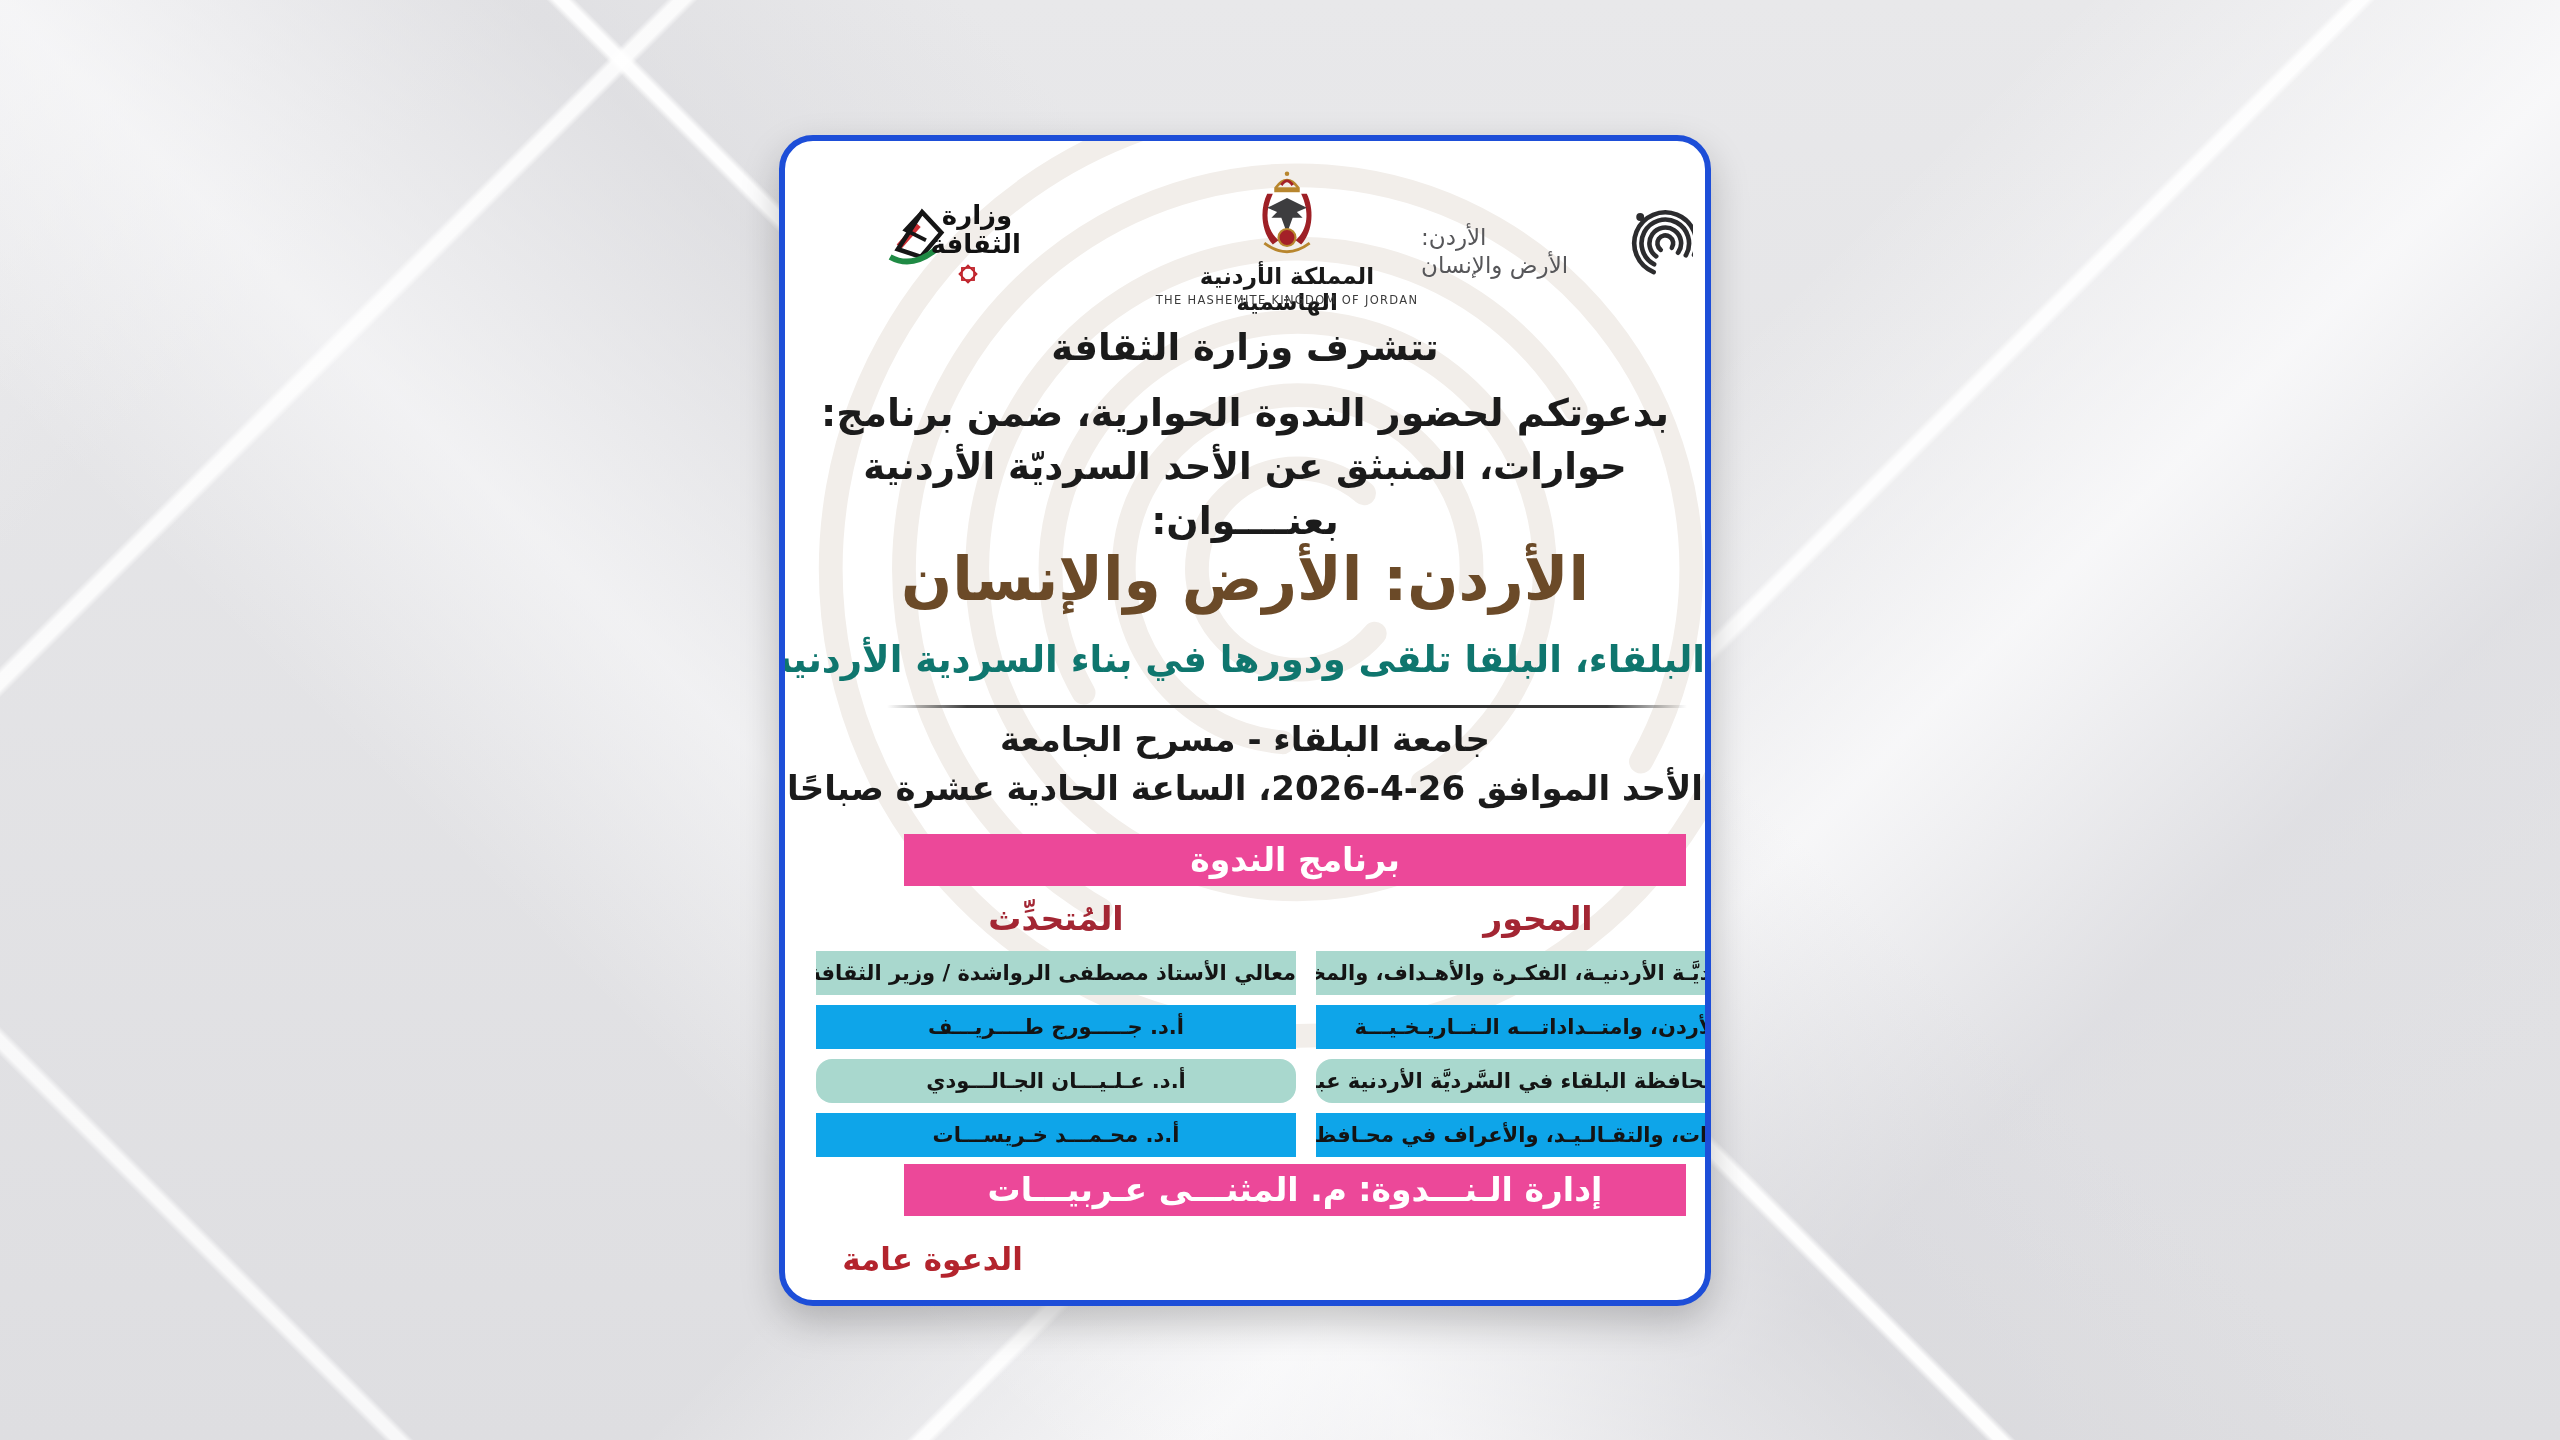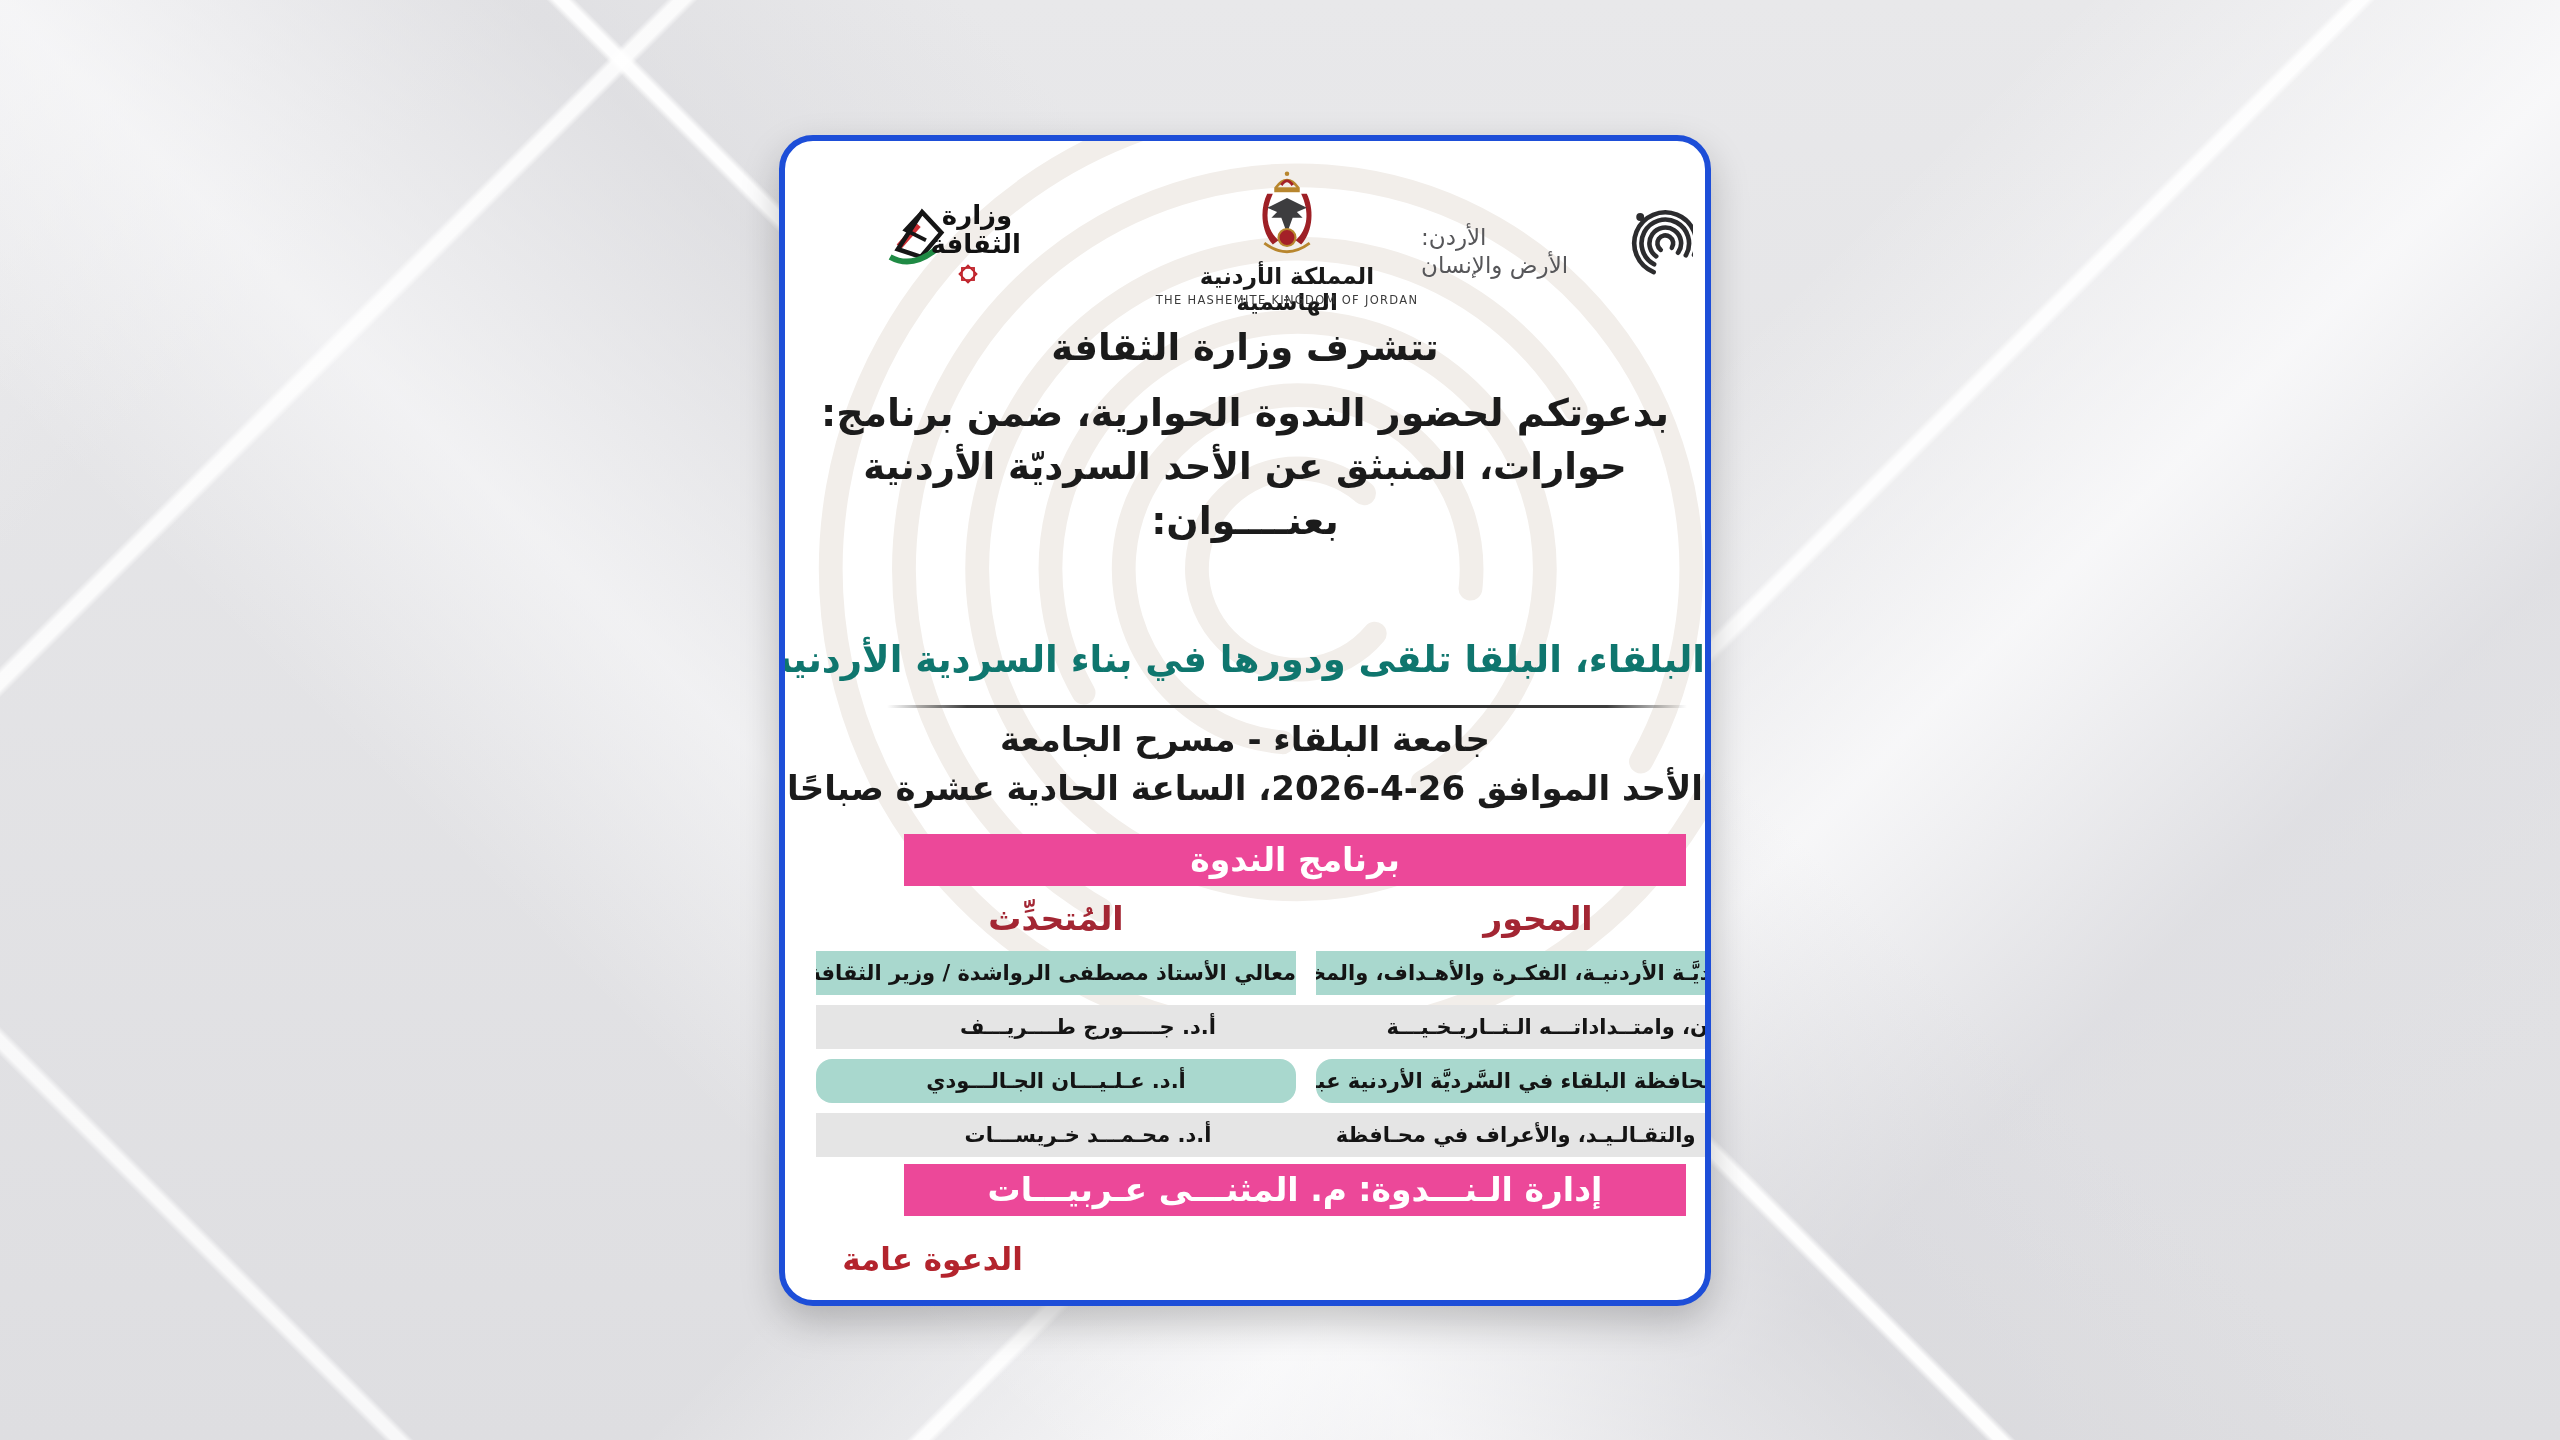--- a/index.html
+++ b/index.html
@@ -63,21 +63,21 @@
   .banner2{top:1023px;}
   
   .hdr{top:758px;height:40px;font-weight:bold;font-size:33px;color:#a32633;text-align:center;white-space:nowrap;}
   .hdr-theme{left:531px;width:444px;}
   .hdr-speaker{left:31px;width:480px;}
   .cell{height:44px;line-height:44px;font-weight:bold;font-size:21px;text-align:center;white-space:nowrap;overflow:hidden;color:#141414;}
   .cell-theme{left:531px;width:444px;}
   .cell-speaker{left:31px;width:480px;}
   .row0{top:810px;} .row1{top:864px;} .row2{top:918px;border-radius:16px;} .row3{top:972px;}
   .teal{background:#a9d8ce;}
-  .blue{background:#e5e5e5;padding-left:32px;}
+  .blue{background:#0ea5e9;}
   
   .note{top:1100px;left:55px;width:185px;text-align:center;font-weight:bold;font-size:31px;color:#b3242d;white-space:nowrap;}
 </style>
 </head>
 <body>
 
 <div class="bg"></div>
 
 <div class="card">
 
@@ -135,20 +135,21 @@
   <div class="abs logo-narr-text">
     <div>الأردن:</div>
     <div>الأرض والإنسان</div>
   </div>
 
   <div class="abs cline l1">تتشرف وزارة الثقافة</div>
   <div class="abs cline l2">بدعوتكم لحضور الندوة الحوارية، ضمن برنامج:</div>
   <div class="abs cline l3">حوارات، المنبثق عن الأحد السرديّة الأردنية</div>
   <div class="abs cline l4">بعنــــوان:</div>
 
+  <div class="abs cline title">الأردن: الأرض والإنسان</div>
   <div class="abs cline subtitle">البلقاء، البلقا تلقى ودورها في بناء السردية الأردنية</div>
 
   <div class="abs divider"></div>
 
   <div class="abs cline venue">جامعة البلقاء - مسرح الجامعة</div>
   <div class="abs cline date">الأحد الموافق 26-4-2026، الساعة الحادية عشرة صباحًا</div>
 
   <div class="abs banner banner1">برنامج الندوة</div>
 
   <div class="abs hdr hdr-theme">المحور</div>

